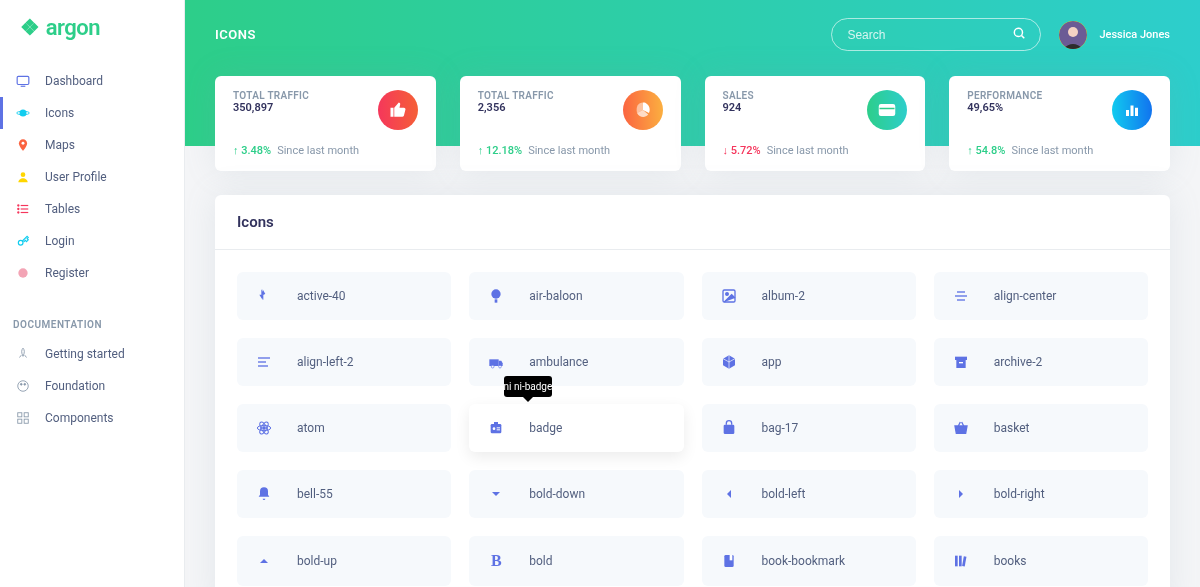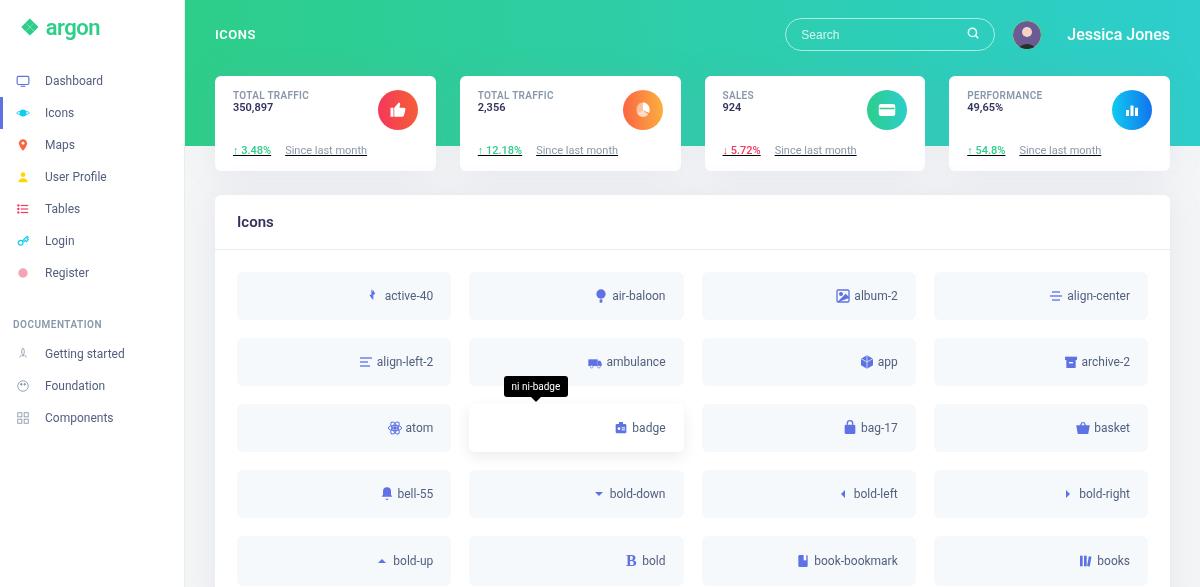--- a/index.html
+++ b/index.html
@@ -21,43 +21,43 @@
 
 .main { flex: 1; display: flex; flex-direction: column; }
 .header { background: linear-gradient(87deg, #2dce89 0%, #2dcecc 100%); padding: 18px 30px 95px; }
 .header-top { display: flex; align-items: center; justify-content: space-between; }
 .page-title { color: #fff; font-size: 13px; font-weight: 600; letter-spacing: 0.5px; }
 .header-right { display: flex; gap: 18px; }
 .search-box { display: flex; align-items: center; gap: 10px; background: transparent; border: 1px solid rgba(255,255,255,0.6); border-radius: 20px; padding: 7px 15px; width: 210px; }
 .search-input { background: transparent; border: none; outline: none; color: #fff; flex: 1; font-size: 12px; }
 .search-input::placeholder { color: rgba(255,255,255,0.8); }
 .search-icon { color: #fff; font-size: 13px; }
-.user { display: flex; align-items: center; gap: 26px; color: #fff; font-size: 16px; font-weight: 500; cursor: pointer; }
+.user { display: flex; align-items: center; gap: 12px; color: #fff; font-size: 11px; font-weight: 500; cursor: pointer; }
 .avatar { width: 28px; height: 28px; border-radius: 50%; background: #ffd600; display: flex; align-items: center; justify-content: center; overflow: hidden; }
 
 .stats { display: grid; grid-template-columns: repeat(4, 1fr); gap: 24px; padding: 0 30px; margin-top: -70px; }
 .stat-card { background: #fff; border-radius: 6px; padding: 14px 18px; box-shadow: 0 0 2rem 0 rgba(136,152,170,.15); }
 .stat-top { display: flex; justify-content: space-between; align-items: flex-start; }
 .stat-label { font-size: 10px; color: #8898aa; font-weight: 600; letter-spacing: 0.3px; }
 .stat-value { font-size: 11px; font-weight: 600; color: #32325d; }
 .stat-icon { width: 40px; height: 40px; border-radius: 50%; display: flex; align-items: center; justify-content: center; color: #fff; font-size: 16px; }
-.stat-bottom { margin-top: 14px; font-size: 11px; display: flex; align-items: center; gap: 14px; text-decoration: underline; }
+.stat-bottom { margin-top: 14px; font-size: 11px; display: flex; align-items: center; gap: 6px; }
 .stat-change { font-weight: 500; }
 .stat-change.up { color: #2dce89; }
 .stat-change.down { color: #f5365c; }
 .stat-since { color: #8898aa; }
 
 .content { padding: 24px 30px; }
 .icons-panel { background: #fff; border-radius: 6px; box-shadow: 0 0 2rem 0 rgba(136,152,170,.15); }
 .panel-header { padding: 18px 22px; font-size: 15px; font-weight: 600; color: #32325d; border-bottom: 1px solid #e9ecef; }
 .icons-grid { display: grid; grid-template-columns: repeat(4, 1fr); gap: 18px; padding: 22px; }
-.icon-card { background: #f6f9fc; border-radius: 6px; padding: 16px 18px; display: flex; align-items: center; gap: 2px; font-size: 12px; color: #525f7f; cursor: pointer; position: relative; justify-content: flex-end; }
+.icon-card { background: #f6f9fc; border-radius: 6px; padding: 16px 18px; display: flex; align-items: center; gap: 24px; font-size: 12px; color: #525f7f; cursor: pointer; position: relative; }
 .icon-card.hovered { background: #fff; box-shadow: 0 5px 15px rgba(0,0,0,0.08); }
 .icon-glyph { color: #5e72e4; font-size: 16px; width: 18px; display: flex; justify-content: center; }
-.tooltip { position: absolute; top: -28px; left: 16%; background: #000; color: #fff; font-size: 10px; padding: 5px 8px; border-radius: 3px; white-space: nowrap; }
+.tooltip { position: absolute; top: -28px; left: 16%; background: #000; color: #fff; font-size: 10px; padding: 5px 0; border-radius: 3px; white-space: nowrap; }
 .tooltip::after { content: ""; position: absolute; top: 100%; left: 50%; transform: translateX(-50%); border: 5px solid transparent; border-top-color: #000; }
 
 </style>
 </head>
 <body>
 
 <div class="layout">
   <aside class="sidebar">
     <div class="logo">
       <span class="logo-mark">❖</span>

